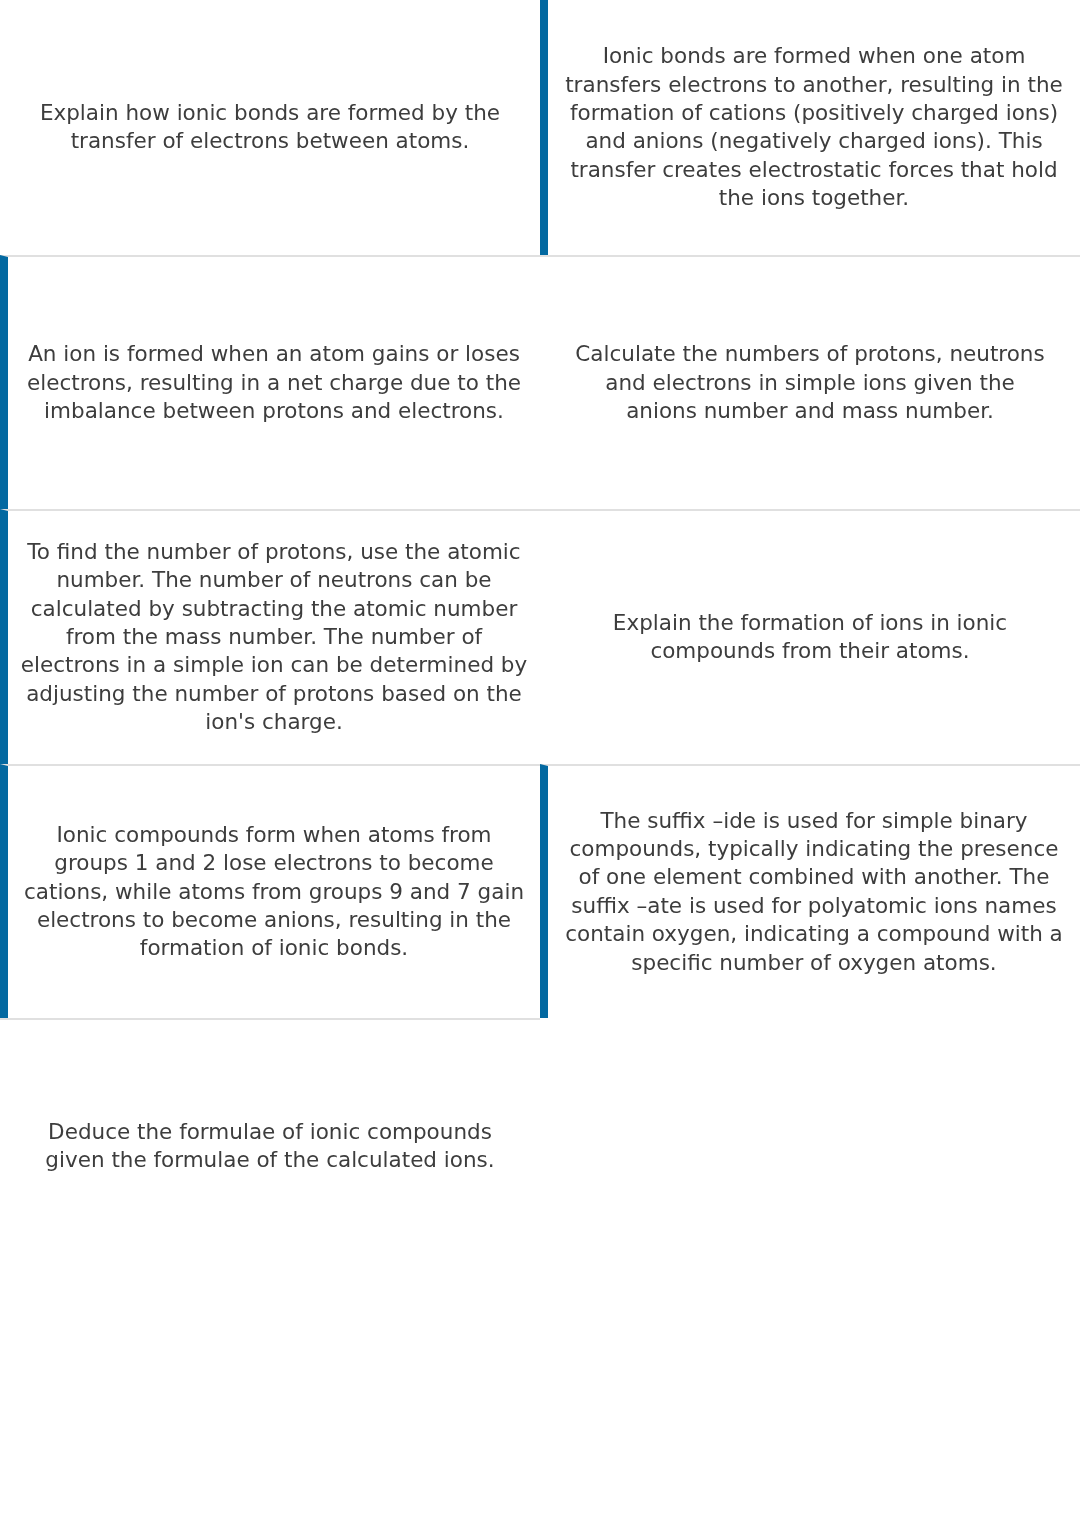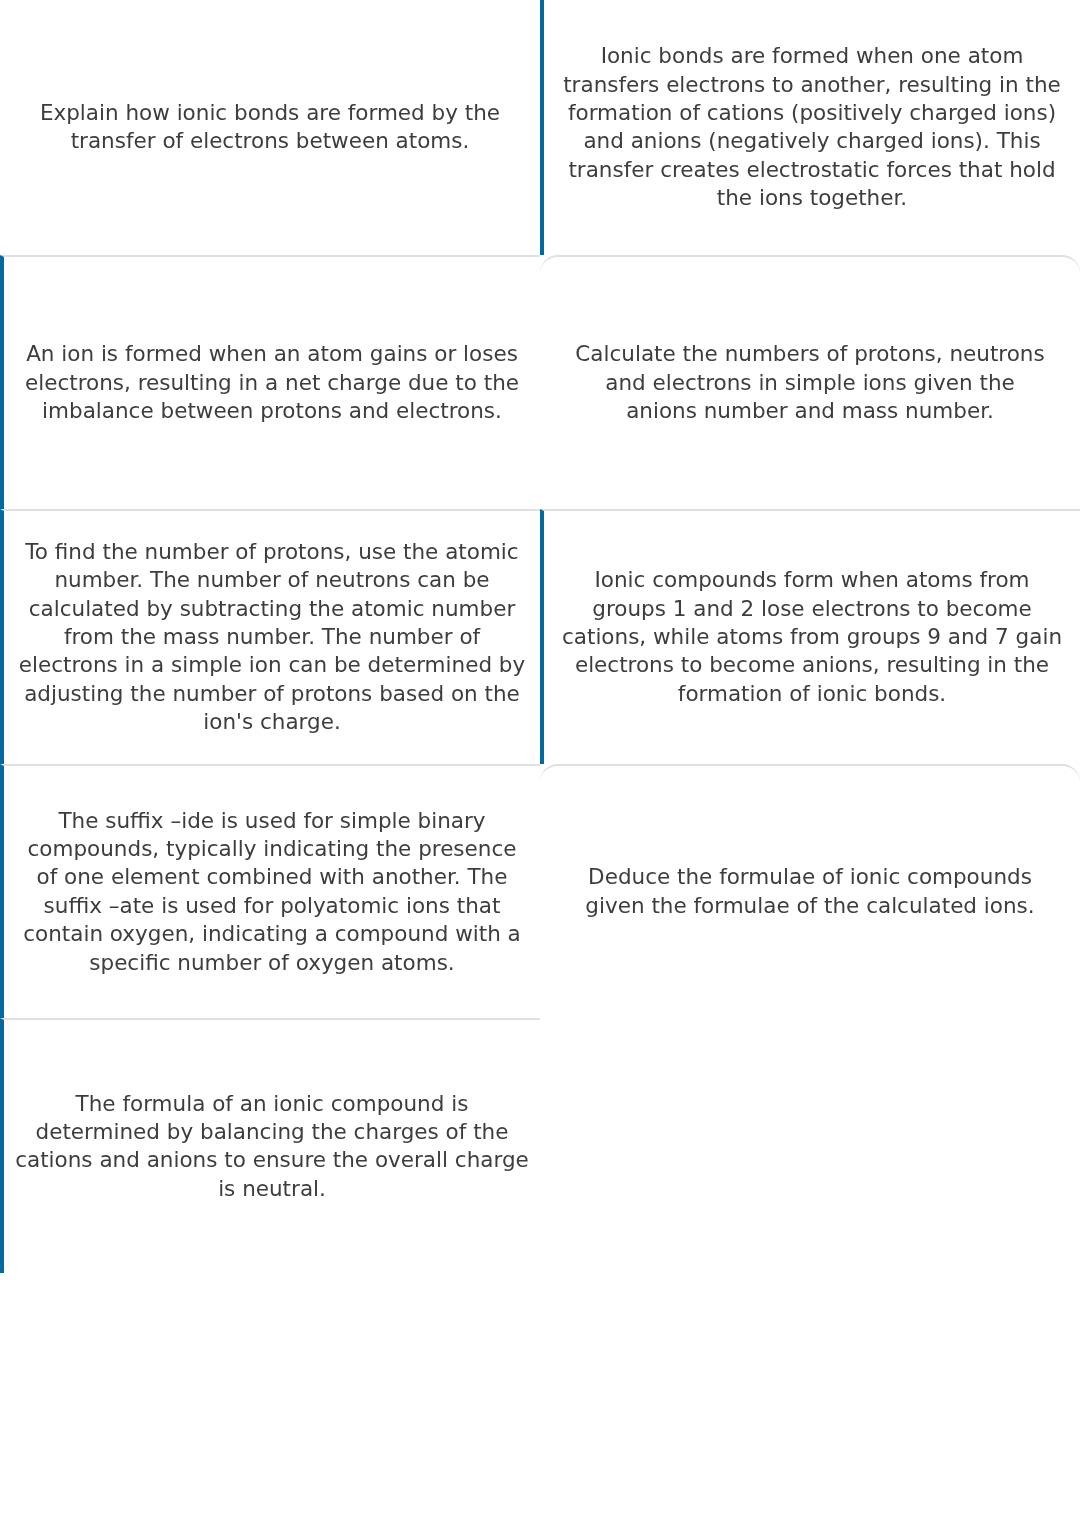--- a/index.html
+++ b/index.html
@@ -20,24 +20,24 @@
   .cell {
     display: flex;
     align-items: center;
     justify-content: center;
     text-align: center;
     color: #3d3d3d;
     font-size: 21.5px;
     line-height: 1.32;
     background: #ffffff;
   }
-  .cell.objective { padding: 10px 28px; border-radius: 18px; }
+  .cell.objective { padding: 10px 28px; }
   .cell.answer {
     padding: 10px 11px;
-    border-left: 4px solid #0369a1;
+    border-left: 8px solid #0369a1;
   }
   .row-sep { border-top: 2px solid #e0e0e0; }
 </style>
 </head>
 <body>
 
 <div class="qa-table">
 
   <div class="cell objective">
     <span>Explain how ionic bonds are formed by the transfer of electrons between atoms.</span>
@@ -50,28 +50,28 @@
     <span>An ion is formed when an atom gains or loses electrons, resulting in a net charge due to the imbalance between protons and electrons.</span>
   </div>
 
   <div class="cell objective row-sep">
     <span>Calculate the numbers of protons, neutrons and electrons in simple ions given the anions number and mass number.</span>
   </div>
   <div class="cell answer row-sep">
     <span>To find the number of protons, use the atomic number. The number of neutrons can be calculated by subtracting the atomic number from the mass number. The number of electrons in a simple ion can be determined by adjusting the number of protons based on the ion's charge.</span>
   </div>
 
+  <div class="cell objective row-sep">
+    <span>Explain the formation of ions in ionic compounds from their atoms.</span>
+  </div>
   <div class="cell answer row-sep">
     <span>Ionic compounds form when atoms from groups 1 and 2 lose electrons to become cations, while atoms from groups 9 and 7 gain electrons to become anions, resulting in the formation of ionic bonds.</span>
   </div>
 
   <div class="cell answer row-sep">
-    <span>The suffix –ide is used for simple binary compounds, typically indicating the presence of one element combined with another. The suffix –ate is used for polyatomic ions that contain oxygen, indicating a compound with a specific number of oxygen atoms.</span>
+    <span>The suffix –ide is used for simple binary compounds, typically indicating the presence of one element combined with another. The suffix –ate is used for polyatomic ions names contain oxygen, indicating a compound with a specific number of oxygen atoms.</span>
   </div>
 
   <div class="cell objective row-sep">
     <span>Deduce the formulae of ionic compounds given the formulae of the calculated ions.</span>
   </div>
-  <div class="cell answer row-sep">
-    <span>The formula of an ionic compound is determined by balancing the charges of the cations and anions to ensure the overall charge is neutral.</span>
-  </div>
 
 </div>
 
 </body></html>

